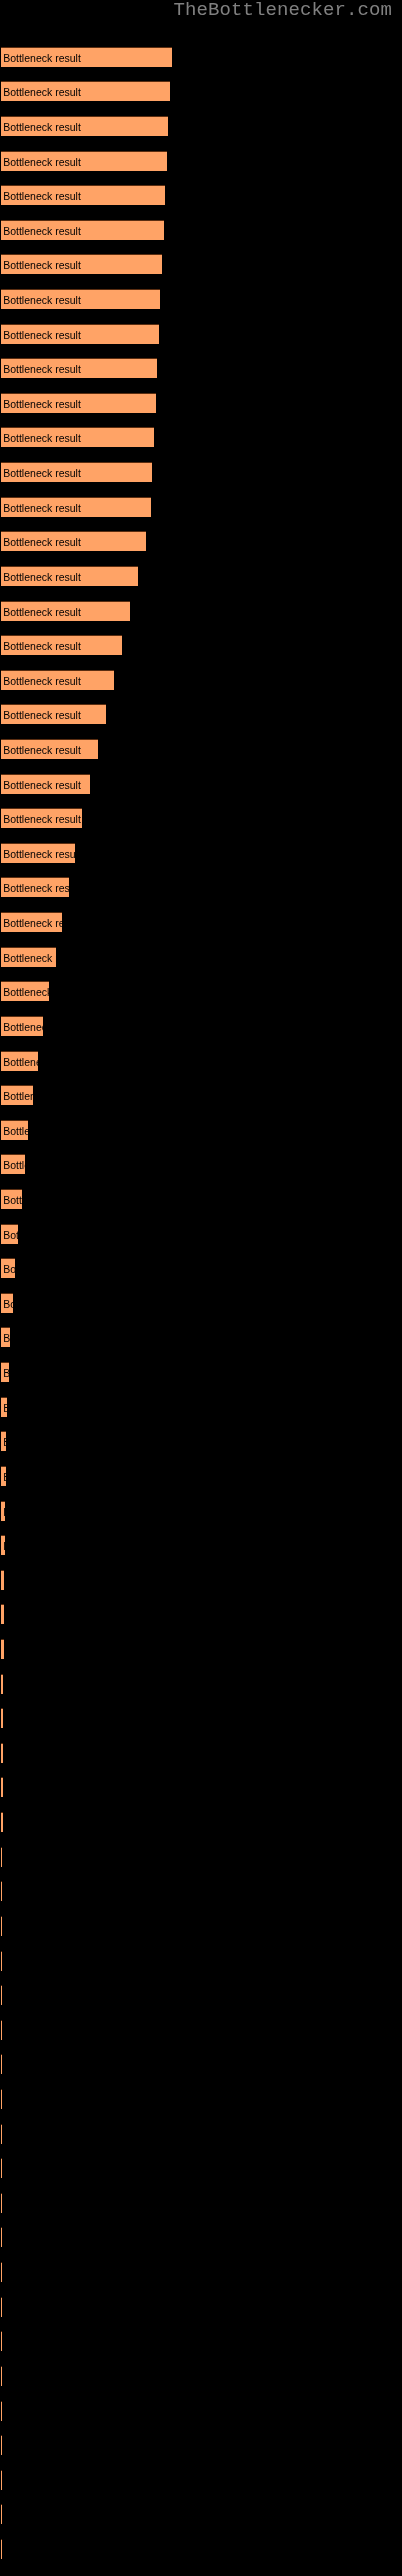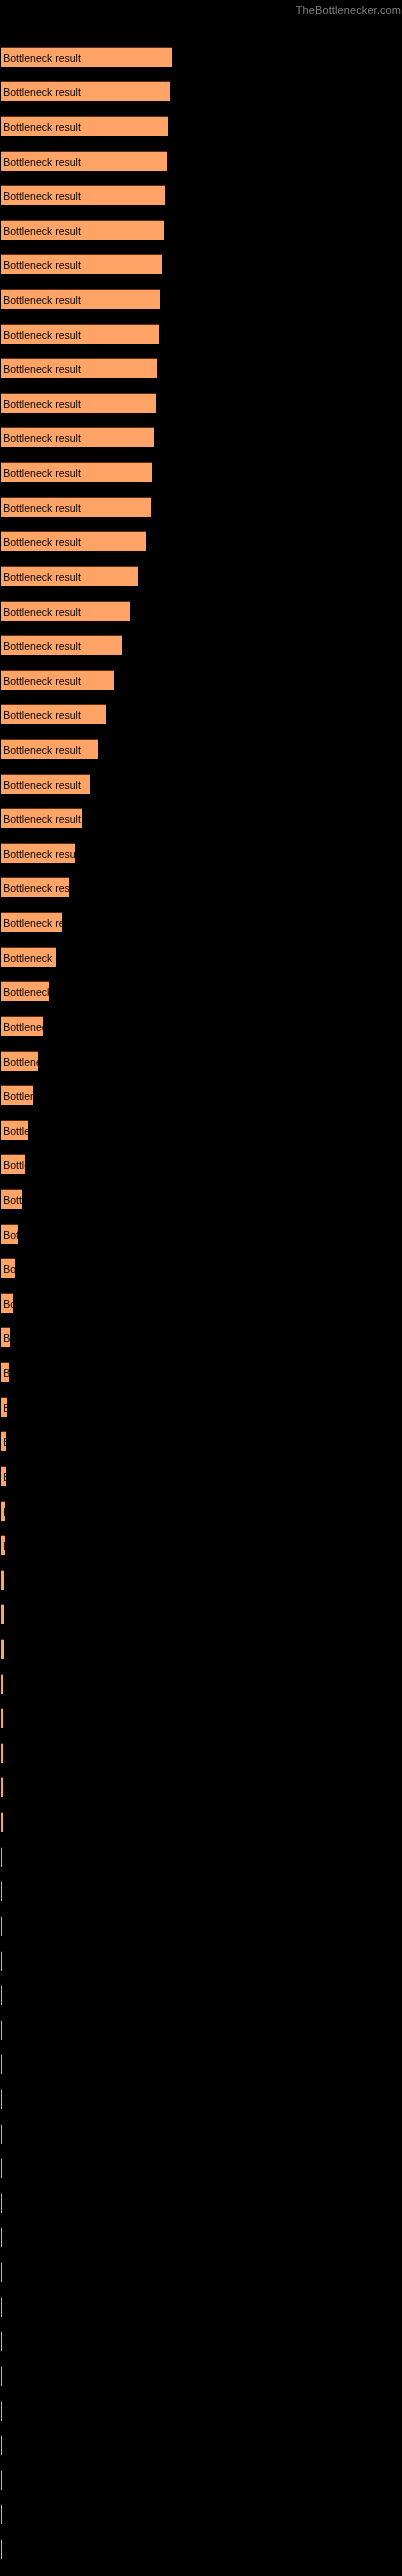--- a/index.html
+++ b/index.html
@@ -29,28 +29,28 @@
   
   #header {
     position: absolute;
     left: 0;
     top: 0;
     width: 403px;
     height: 24px;
   }
   #site-title {
     position: absolute;
-    right: 2px;
+    right: 11px;
     top: 0.8px;
-    font-size: 11px;
+    font-size: 19px;
     line-height: 19.3px;
     color: #808080;
     letter-spacing: 0.1px;
     white-space: nowrap;
-    font-family: Liberation Sans, sans-serif;
+    font-family: Liberation Mono, monospace;
   }
 
   
   #plot {
     position: absolute;
     left: 0;
     top: 0;
     width: 321px;
     height: 2576px;
   }

